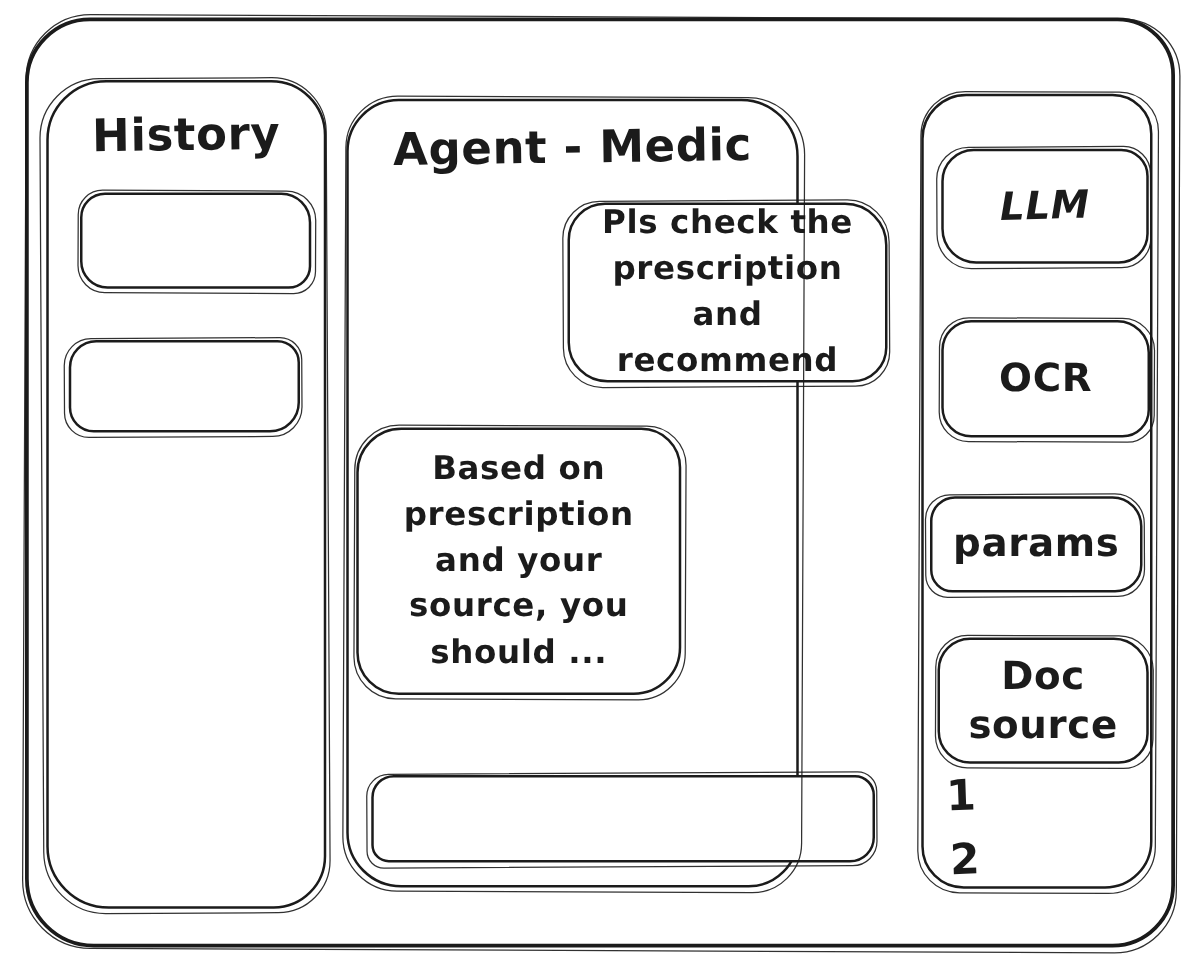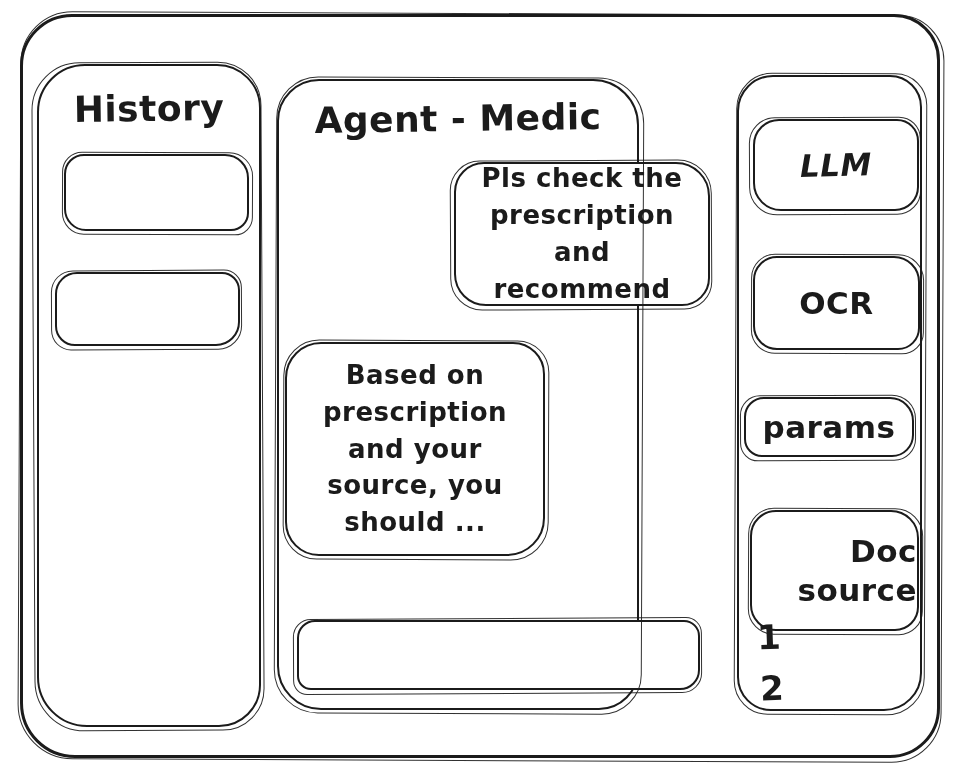--- a/index.html
+++ b/index.html
@@ -92,22 +92,22 @@
     display: flex;
     align-items: center;
     justify-content: center;
     text-align: center;
     cursor: pointer;
   }
   .tool-btn .lbl { font-size: 31px; line-height: 1.25; }
   .btn-llm    { left: 14px; top: 42px;  width: 166px; height: 92px;  border-radius: 26px 22px 24px 28px; }
   .btn-llm .lbl { transform: rotate(-1.5deg); font-style: italic; }
   .btn-ocr    { left: 14px; top: 153px; width: 167px; height: 94px;  border-radius: 24px 26px 22px 24px; margin-top: 26px; }
-  .btn-params { left: 5px;  top: 320px; width: 170px; height: 60px;  border-radius: 20px 24px 22px 18px; }
-  .btn-doc    { left: 11px; top: 433px; width: 169px; height: 121px; border-radius: 26px 28px 24px 26px; text-align: right; }
+  .btn-params { left: 5px;  top: 320px; width: 170px; height: 77px;  border-radius: 20px 24px 22px 18px; }
+  .btn-doc    { left: 11px; top: 433px; width: 169px; height: 101px; border-radius: 26px 28px 24px 26px; }
 
   .doc-item {
     position: absolute;
     font-size: 34px;
     transform: rotate(-2deg);
   }
   .doc-item-1 { left: 18px; top: 540px; }
   .doc-item-2 { left: 21px; top: 591px; }
 </style>
 </head>

